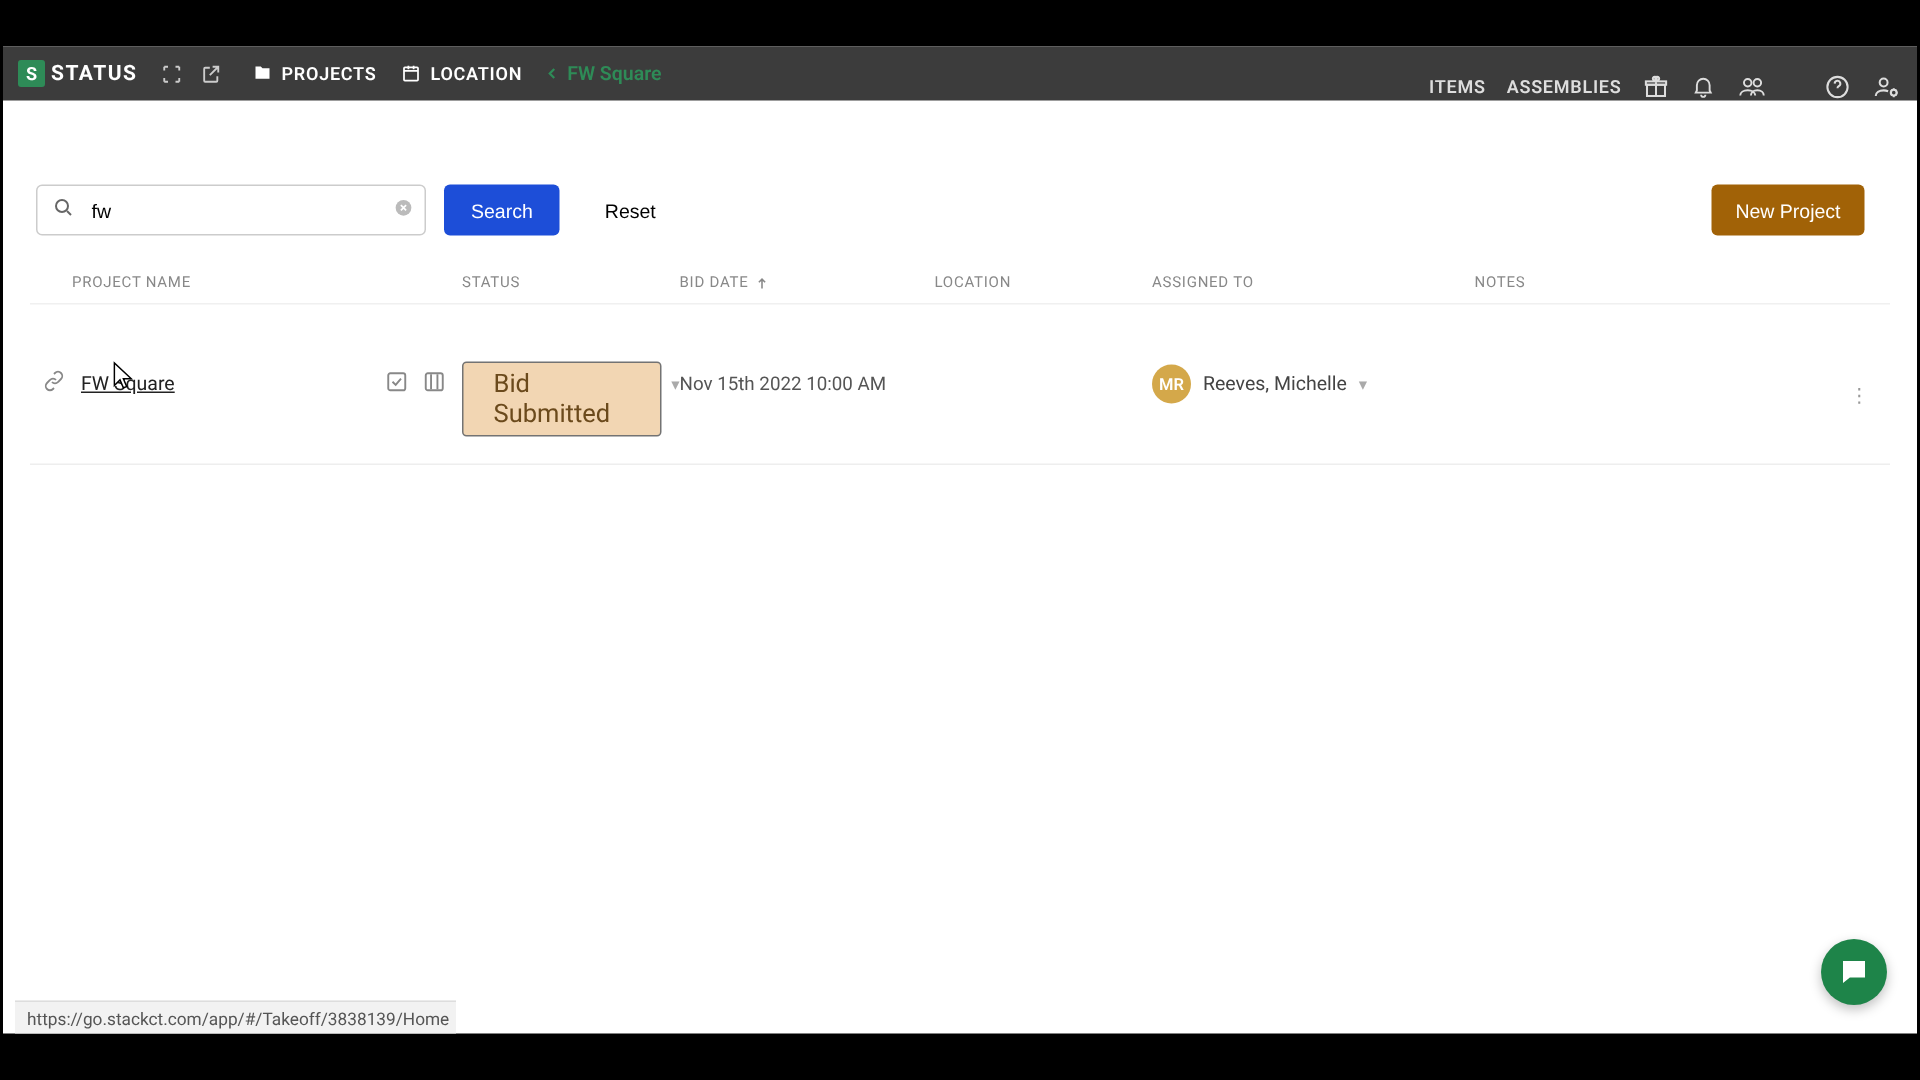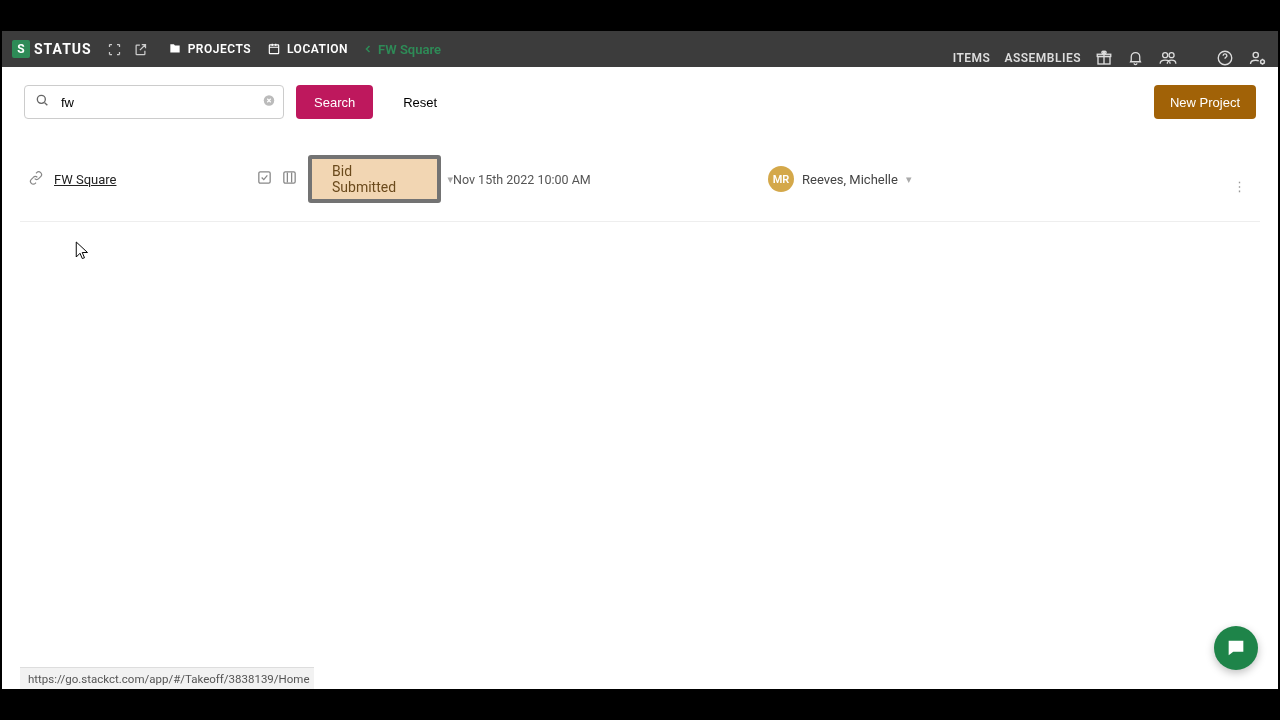--- a/index.html
+++ b/index.html
@@ -97,22 +97,23 @@
   }
   .tb-ricon {
     color: #ddd;
     cursor: pointer;
     display: flex;
     align-items: center;
   }
   .toolbar {
     display: flex;
     align-items: flex-start;
-    padding: 18px 22px 10px 22px;
+    padding: 18px 35px 10px 22px;
     gap: 12px;
+    margin-top: 38px;
   }
   .search-wrap {
     position: relative;
     width: 260px;
   }
   .search-input {
     width: 100%;
     height: 34px;
     border: 1px solid #ccc;
     border-radius: 4px;
@@ -137,21 +138,21 @@
   }
   .btn {
     height: 34px;
     padding: 0 18px;
     border-radius: 4px;
     border: none;
     font-size: 13px;
     font-weight: 500;
     cursor: pointer;
   }
-  .btn-primary { background: #be185d; color: #fff; }
+  .btn-primary { background: #1d4ed8; color: #fff; }
   .btn-reset { background: transparent; color: #000000; }
   .btn-new { background: #a16207; color: #fff; margin-left: auto; padding: 0 16px; }
   .table {
     margin: 8px 18px 0 18px;
   }
   .thead {
     display: flex;
     padding: 8px 8px;
     font-size: 10px;
     color: #888;
@@ -178,44 +179,45 @@
     display: flex;
     align-items: center;
     gap: 10px;
   }
   .link-icon { color: #888; }
   .proj-link { color: #222; text-decoration: underline; cursor: pointer; }
   .row-icons { margin-left: auto; display:flex; gap:8px; color:#888; padding-right:10px;}
   .r-status { width: 145px; display:flex; align-items:center; gap:6px;}
   .status-pill {
     background: #f2d6b3;
-    border: 4px solid #737373;
+    border: 1px solid #737373;
     color: #6b4a1c;
-    font-size: 14px;
+    font-size: 17px;
     padding: 4px 20px;
     border-radius: 3px;
+    margin-top: 20px;
   }
   .chev { color:#aaa; cursor:pointer; font-size:11px;}
   .r-bid { width: 170px; color:#555; font-size:12.5px;}
   .r-loc { width: 145px; }
   .r-ass { width: 215px; display:flex; align-items:center; gap:8px;}
   .avatar {
     width: 26px; height: 26px;
     border-radius: 50%;
     background: #d4a84a;
     color: #fff;
     font-size: 11px;
     font-weight: 600;
     display:flex; align-items:center; justify-content:center;
   }
   .r-notes { flex:1; position:relative;}
   .row-menu { position:absolute; right:6px; color:#999; cursor:pointer;}
   .statusbar {
     position: absolute;
-    left: 20px;
+    left: 10px;
     bottom: 31px;
     height: 22px;
     background: #f2f2f2;
     border-top: 1px solid #ddd;
     padding: 0 8px;
     font-size: 11.5px;
     color: #555;
     display:flex;
     align-items:center;
     width: 294px;
@@ -341,20 +343,33 @@
             <path d="M9 9l6 6M15 9l-6 6" stroke="#fff" stroke-width="2"></path>
           </svg>
       </span>
     </div>
     <button class="btn btn-primary">Search</button>
     <button class="btn btn-reset">Reset</button>
     <button class="btn btn-new">New Project</button>
   </div>
 
   <div class="table">
+    <div class="thead">
+      <div class="c-name">PROJECT NAME</div>
+      <div class="c-status">STATUS</div>
+      <div class="c-bid">
+        <span>BID DATE</span>
+        <svg width="10" height="10" viewBox="0 0 24 24" fill="none" stroke="#888" stroke-width="2.5">
+            <path d="M12 20V5M7 10l5-5 5 5"></path>
+          </svg>
+      </div>
+      <div class="c-loc">LOCATION</div>
+      <div class="c-ass">ASSIGNED TO</div>
+      <div class="c-notes">NOTES</div>
+    </div>
 
     <div class="row">
       <div class="r-name">
         <span class="link-icon">
           <svg width="16" height="16" viewBox="0 0 24 24" fill="none" stroke="currentColor" stroke-width="1.8">
               <path d="M10 13a4 4 0 0 0 6 0l3-3a4 4 0 0 0-6-6l-1 1M14 11a4 4 0 0 0-6 0l-3 3a4 4 0 0 0 6 6l1-1"></path>
             </svg>
         </span>
         <a class="proj-link">FW Square</a>
         <div class="row-icons">

